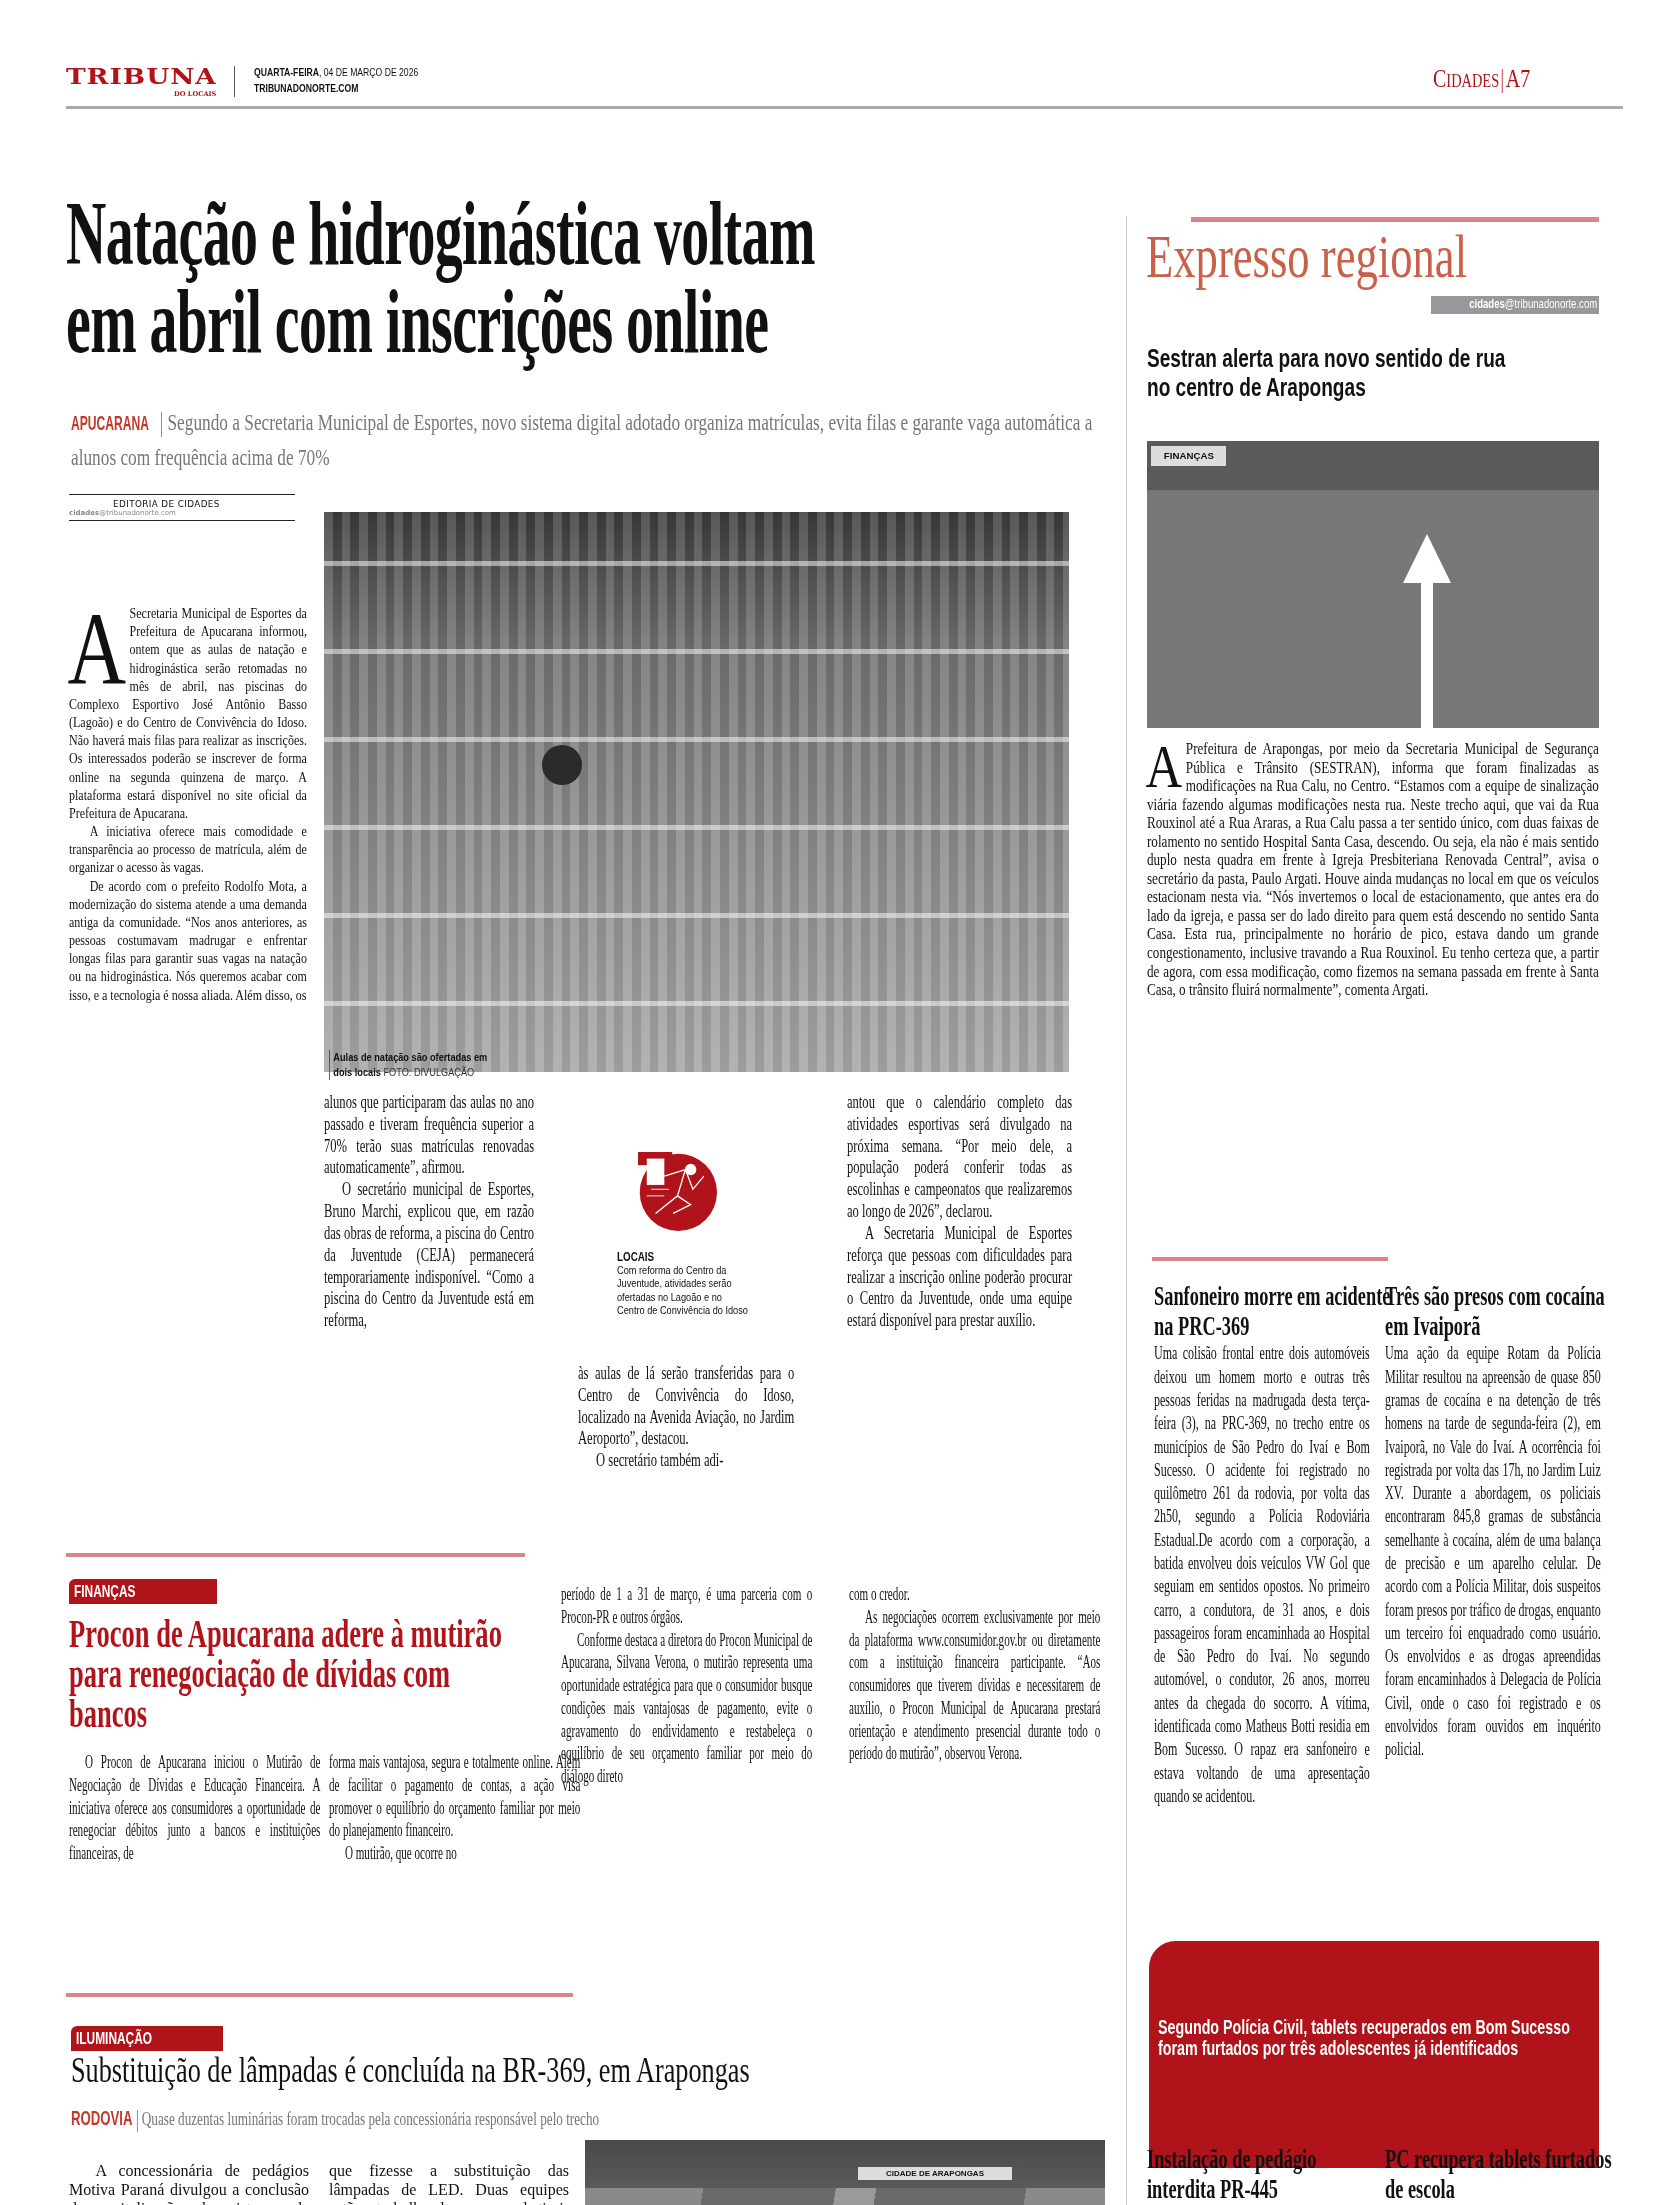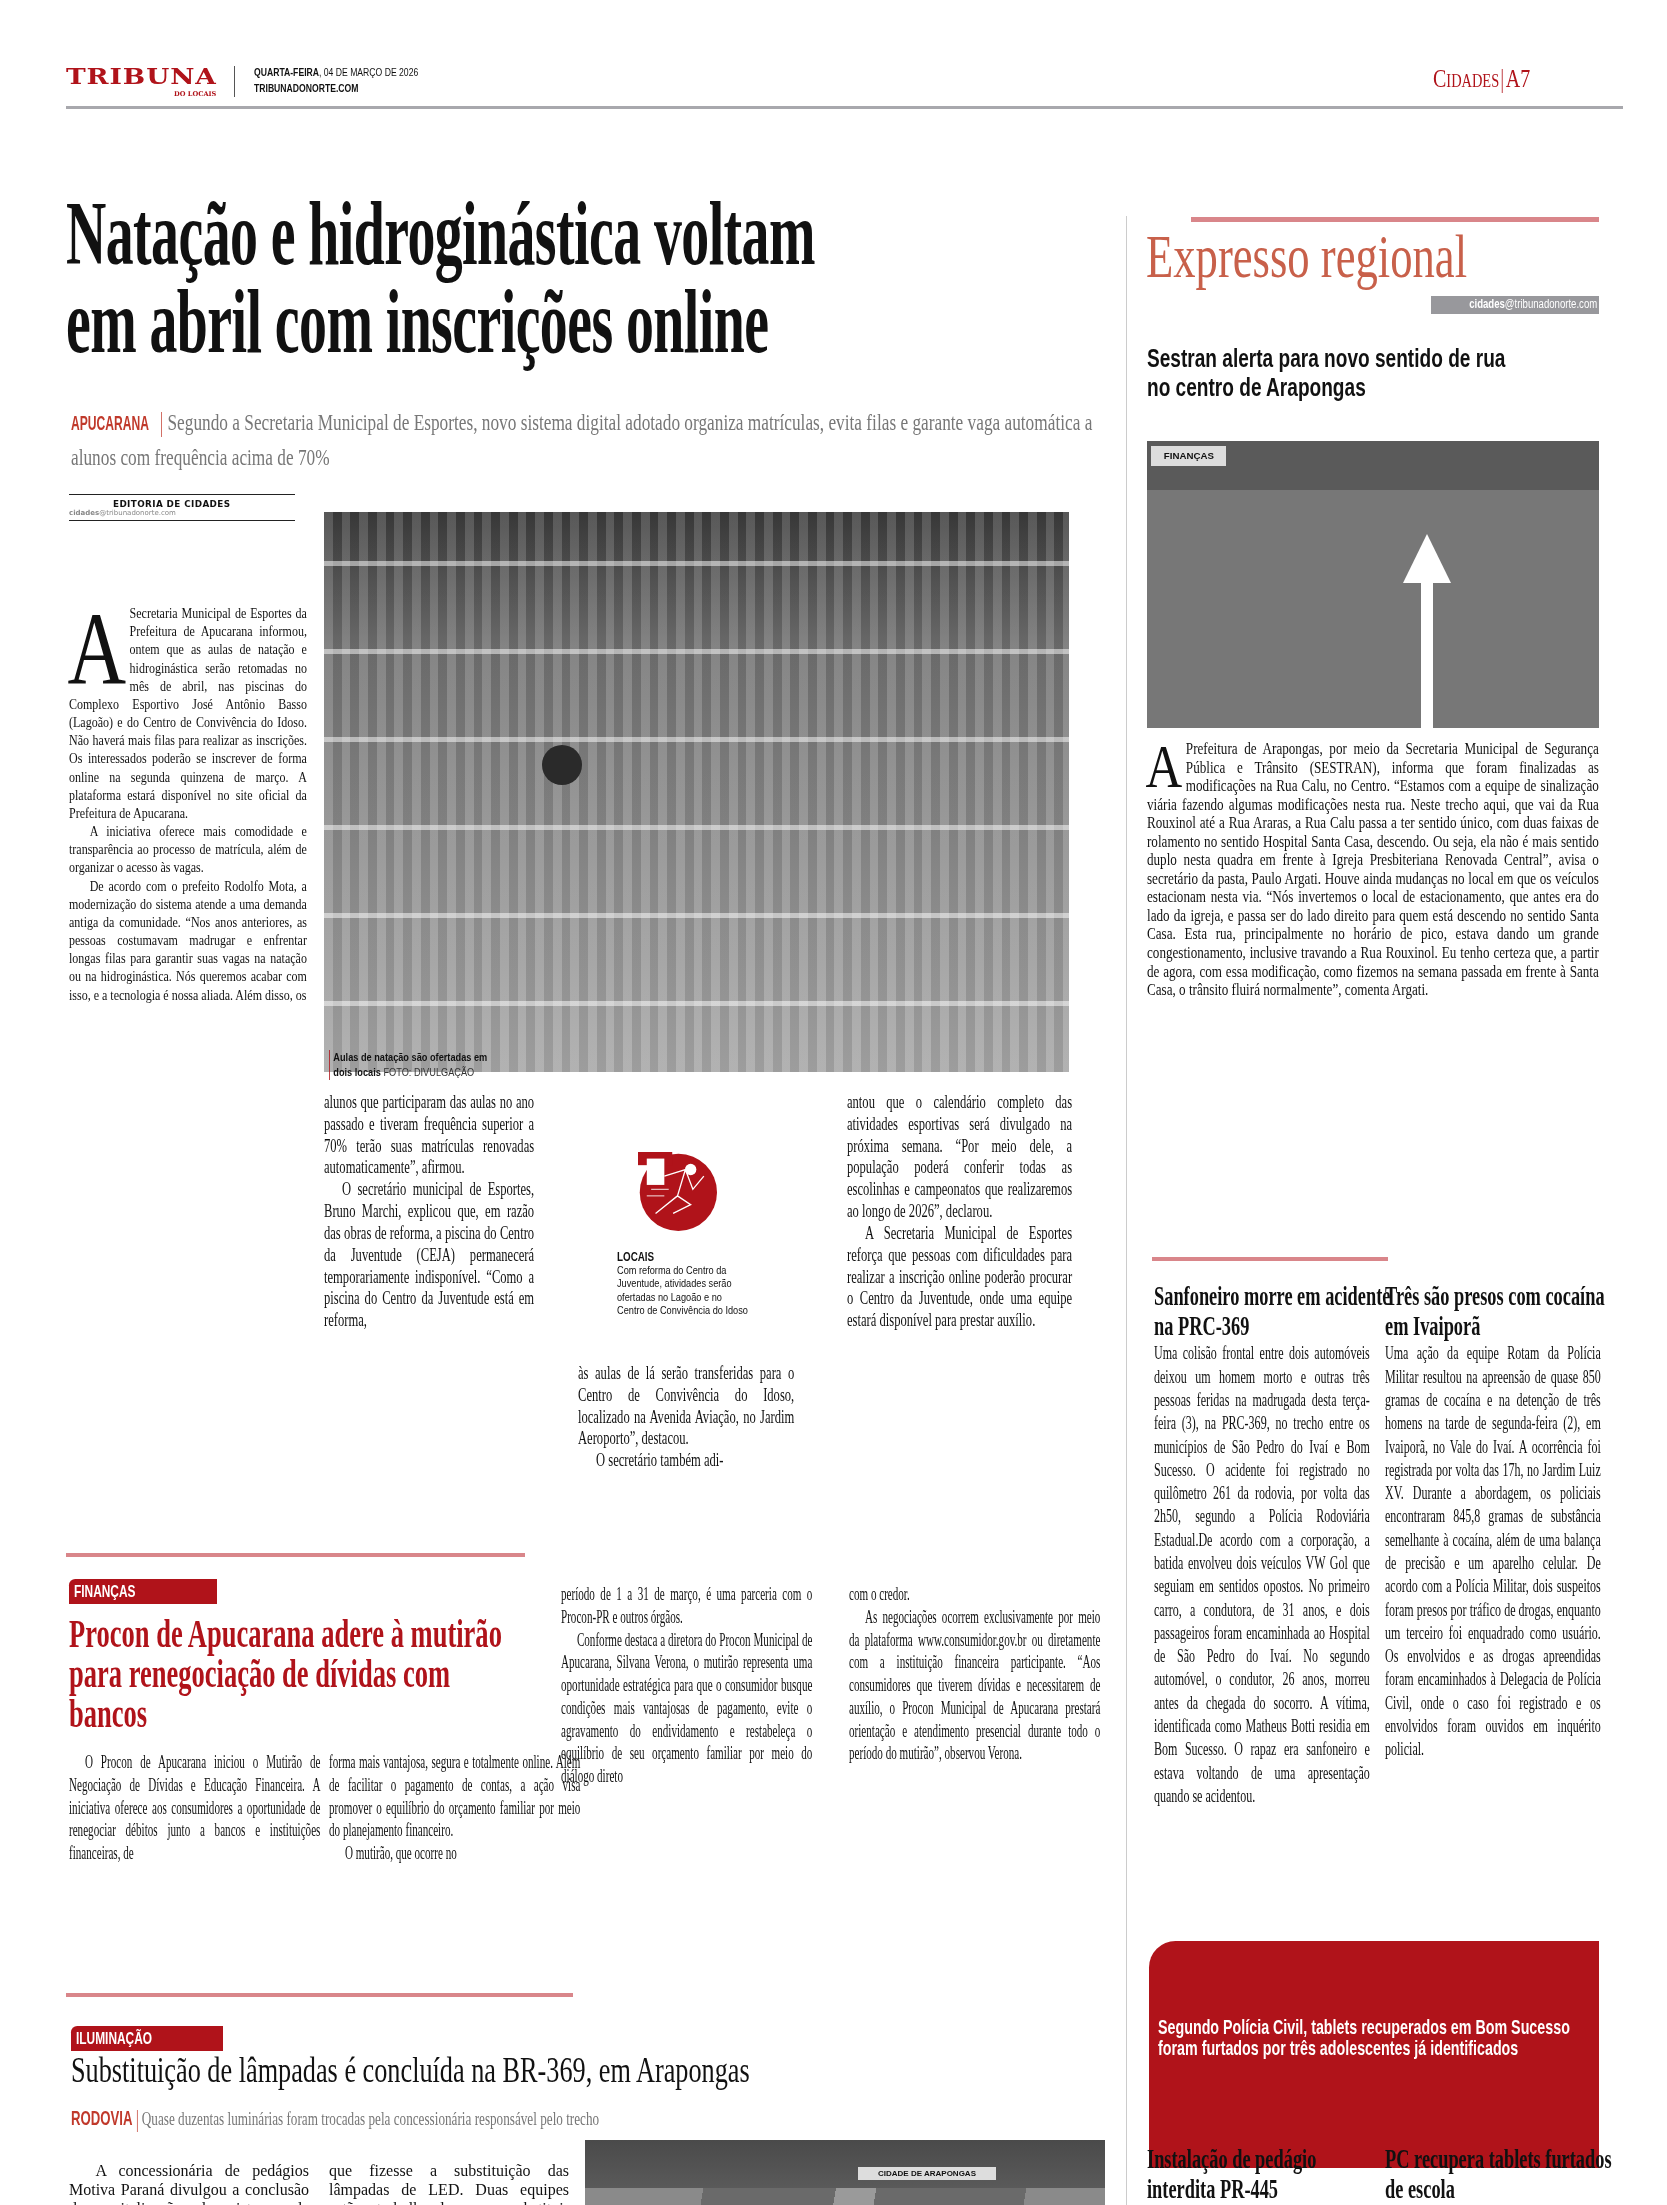--- a/index.html
+++ b/index.html
@@ -19,21 +19,21 @@
   .hdr-rule { left: 66px; top: 106px; width: 1557px; height: 2.6px; background: #a8a8ad; }
 
   
   .main-title { left: 66px; top: 190px; width: 1094px; font-size: 90px; font-weight: 700; line-height: 0.98; transform: scaleX(0.62); transform-origin: left top; white-space: nowrap; letter-spacing: -0.9px; }
   .kicker { left: 71px; top: 405px; width: 1059px; font-size: 24px; color: #777; line-height: 1.45; }
   .kicker .tag { color: #c0392b; font-family: "Liberation Sans", sans-serif; font-weight: 700; font-size: 21px; transform: scaleX(0.8); display: inline-block; transform-origin: left; margin-right: -13.2px; }
   .kicker .kbar { display: inline-block; width: 1.3px; height: 25.6px; background: #c0392b; vertical-align: middle; margin: 0 8px 0 2.6px; }
   .kicker-body { transform: scaleX(0.72); transform-origin: left top; width: 1455px; }
 
   .byline-box { left: 69px; top: 494px; width: 226px; border-top: 0.9px solid #222; border-bottom: 0.9px solid #222; padding: 3.5px 0 3.5px; }
-  .byline-name { font-family: "DejaVu Sans", sans-serif; font-weight: 700; font-size: 8.8px; letter-spacing: 0.4px; padding-left: 44px; }
+  .byline-name { font-family: "DejaVu Sans", sans-serif; font-weight: 400; font-size: 8.8px; letter-spacing: 0.4px; padding-left: 44px; }
   .byline-mail { font-family: "DejaVu Sans", sans-serif; font-size: 7px; color: #888; }
   .byline-mail b { font-weight: 700; }
 
   .photo { overflow: hidden; }
   .photo-pool { left: 324px; top: 512px; width: 745px; height: 560px;
     background:
       repeating-linear-gradient(180deg, transparent 0 49px, rgba(255,255,255,0.5) 49px 54px, transparent 54px 88px),
       repeating-linear-gradient(90deg, rgba(255,255,255,0.15) 0 8.8px, rgba(0,0,0,0.05) 8.8px 17.6px),
       linear-gradient(180deg, #3a3a3a 0%, #555 12%, #707070 25%, #8a8a8a 60%, #a5a5a5 100%); }
   .swimmer { left: 542px; top: 745px; width: 40px; height: 40px; border-radius: 50%; background: #2a2a2a; }
@@ -215,21 +215,21 @@
 
   </div>
 </div>
 <div class="abs iluB">
   <div class="ilu-body">
     <p style="text-indent:0">que fizesse a substituição das lâmpadas de LED. Duas equipes estão trabalhando para substituir tudo. Vai iluminar, vai ficar mais seguro para a população araponguense, para todo mundo que passa pela BR-369. Era uma questão que eu vinha pedindo há bastante tempo e, agora, está virando realidade”, destacou.</p>
 
   </div>
 </div>
 <div class="abs photo photo-road">
-  <div style="position:absolute; left:273px; top:26.5px; width:138px; height:13.2px; background:#ddd; font-family:'Liberation Sans',sans-serif; font-weight:700; font-size:8px; text-align:center; line-height:13.2px;">CIDADE DE ARAPONGAS</div>
+  <div style="position:absolute; left:273px; top:26.5px; width:154px; height:13.2px; background:#ddd; font-family:'Liberation Sans',sans-serif; font-weight:700; font-size:8px; text-align:center; line-height:13.2px;">CIDADE DE ARAPONGAS</div>
 </div>
 
 <div class="abs vrule"></div>
 <div class="abs pink-rule" style="left:1191px; top:217px; width:408px; height:4.9px;"></div>
 <div class="abs exp-title">Expresso regional</div>
 <div class="abs exp-mail"><span class="inner"><b>cidades</b><span>@tribunadonorte.com</span></span></div>
 <div class="abs ses-title">Sestran alerta para novo sentido de rua no centro de Arapongas</div>
 <div class="abs photo photo-street">
   <div style="position:absolute; left:4.4px; top:5.3px; width:75px; height:20px; background:#ddd; font-family:'Liberation Sans',sans-serif; font-weight:700; font-size:9.7px; text-align:center; line-height:20px;">FINANÇAS</div>
 </div>

